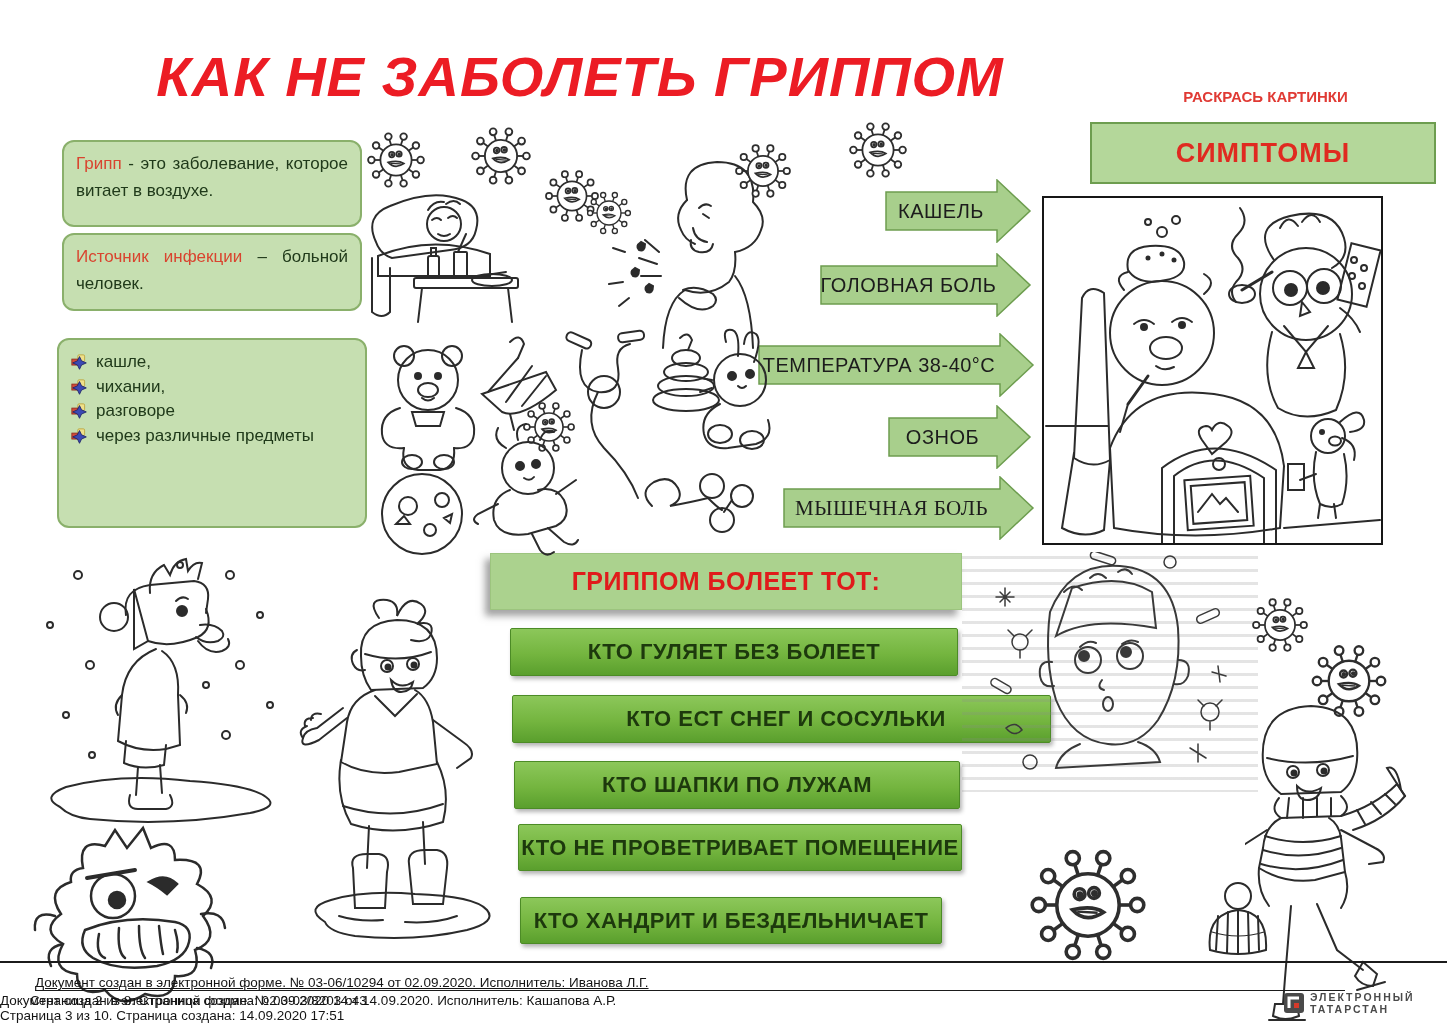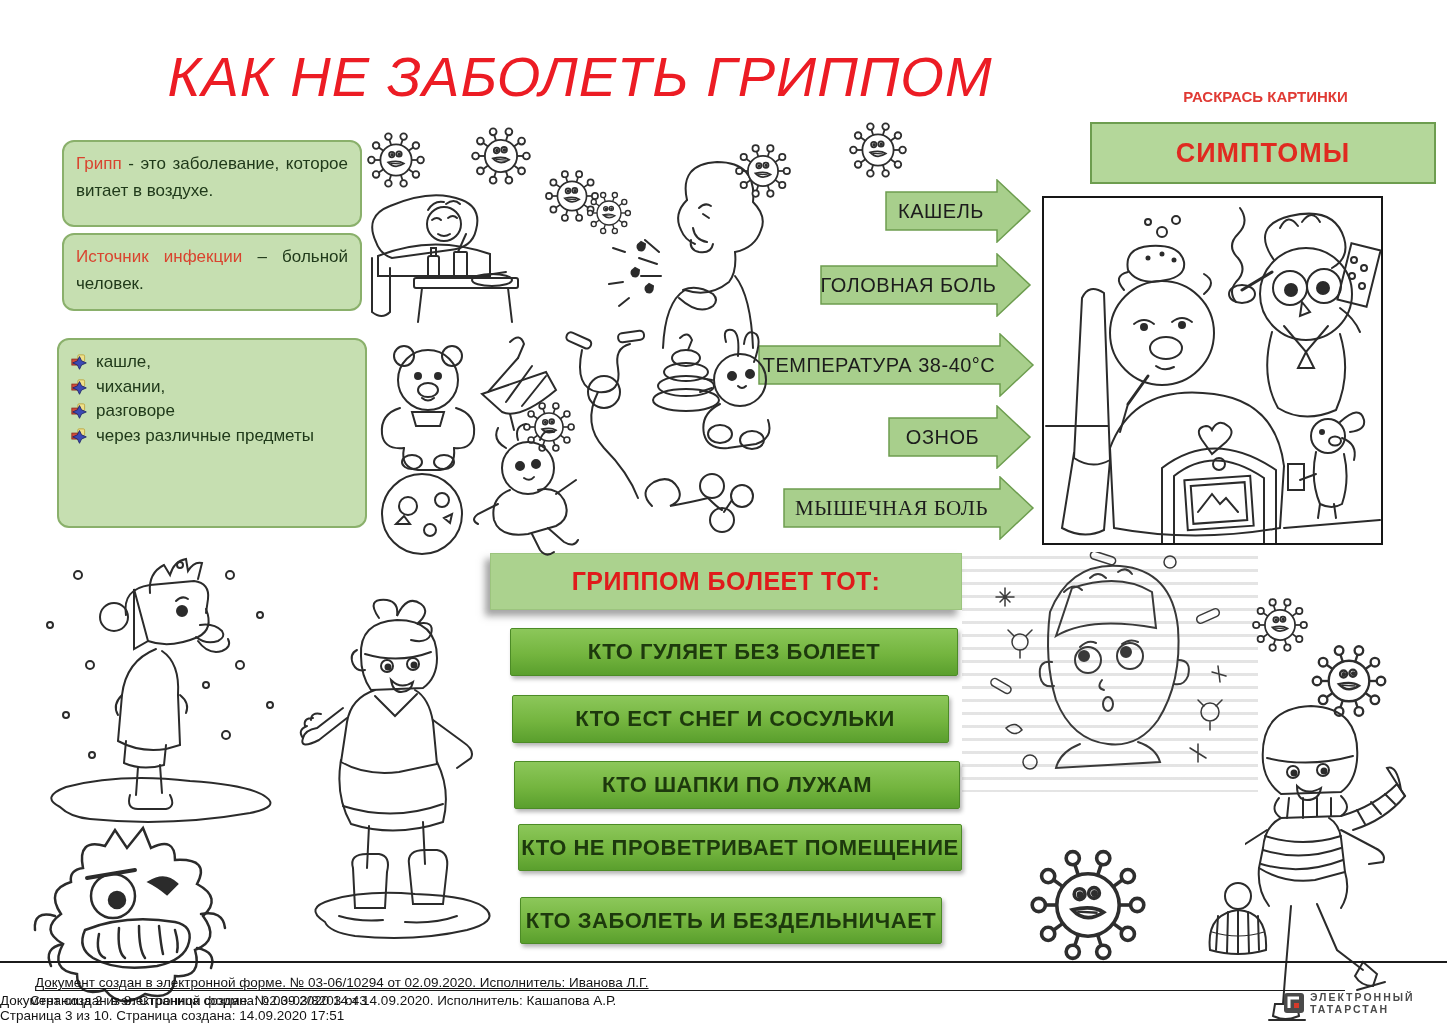--- a/index.html
+++ b/index.html
@@ -1,21 +1,21 @@
 <!DOCTYPE html>
 <html><head>
 <meta charset="utf-8">
 <style>
   html,body{margin:0;padding:0;background:#ffffff;}
   .poster{position:relative;width:1447px;height:1024px;background:#ffffff;overflow:hidden;
           font-family:"Liberation Sans",sans-serif;}
   .abs{position:absolute;}
   
   .title{left:140px;top:48px;width:880px;text-align:center;font-size:56px;line-height:1.05;
-         font-weight:normal;font-style:italic;color:#ec1c24;letter-spacing:1px;}
+         font-weight:bold;font-style:italic;color:#ec1c24;letter-spacing:1px;}
   .color-hint{left:1158px;top:88px;width:215px;text-align:center;font-size:15px;font-weight:bold;color:#e03a34;}
   
   .gbox{background:#c6dfb1;border:2px solid #8ab06b;border-radius:12px;color:#203a1a;
         font-size:17px;line-height:1.6;padding:8px 12px;box-sizing:border-box;text-align:justify;}
   .lead{color:#d9442f;}
   .gbox ul{margin:2px 0 0 0;padding:0;list-style:none;}
   .gbox li{display:flex;align-items:flex-start;gap:8px;text-align:left;line-height:1.45;}
   .gbox li svg{flex:0 0 auto;margin-top:4px;}
   
   .sym-head{left:1090px;top:122px;width:346px;height:62px;background:#b4d79a;border:2px solid #6d9d4f;
@@ -237,24 +237,24 @@
       <path d="M272,276 l-16,6"></path>
         <rect x="244" y="266" width="16" height="26"></rect>
       <path d="M276,306 l-2,14 M290,306 l2,14"></path>
 
       <path d="M2,228 L64,228 M240,330 L336,322"></path>
     </svg>
   </div>
 
   <div class="abs flu-head">ГРИППОМ БОЛЕЕТ ТОТ:</div>
   <div class="abs bar" style="left:510px;top:628px;width:448px;height:48px;">КТО ГУЛЯЕТ БЕЗ БОЛЕЕТ</div>
-  <div class="abs bar" style="left:512px;top:695px;width:437px;height:48px;padding-left:9px;">КТО ЕСТ СНЕГ И СОСУЛЬКИ</div>
+  <div class="abs bar" style="left:512px;top:695px;width:539px;height:48px;padding-left:9px;">КТО ЕСТ СНЕГ И СОСУЛЬКИ</div>
   <div class="abs bar" style="left:514px;top:761px;width:446px;height:48px;">КТО ШАПКИ ПО ЛУЖАМ</div>
   <div class="abs bar" style="left:518px;top:824px;width:444px;height:47px;">КТО НЕ ПРОВЕТРИВАЕТ ПОМЕЩЕНИЕ</div>
-  <div class="abs bar" style="left:520px;top:897px;width:422px;height:47px;">КТО ЗАБОЛЕТЬ И БЕЗДЕЛЬНИЧАЕТ</div>
+  <div class="abs bar" style="left:520px;top:897px;width:422px;height:47px;">КТО ХАНДРИТ И БЕЗДЕЛЬНИЧАЕТ</div>
 
   <svg class="abs ill" style="left:362px;top:172px;" width="170" height="165" viewBox="0 0 170 165" fill="none" stroke="#2b2b2b" stroke-width="2" stroke-linecap="round">
     <path d="M14,70 Q2,44 28,34 Q70,16 100,28 Q120,36 114,58 Q110,76 88,78 L30,86 Q18,82 14,70 Z"></path>
     <circle cx="82" cy="52" r="17"></circle>
     <path d="M70,48 q5,-4 9,0 M86,46 q5,-4 9,0"></path>
     <path d="M76,62 q6,4 12,0"></path>
     <path d="M66,38 q6,-10 16,-8 M84,32 q8,-6 14,0"></path>
     <path d="M16,84 Q70,62 128,82 L128,104 L16,104 Z"></path>
     <path d="M10,86 L10,140 q10,8 18,0 L28,96"></path>
     <rect x="52" y="106" width="104" height="10" rx="2"></rect>

